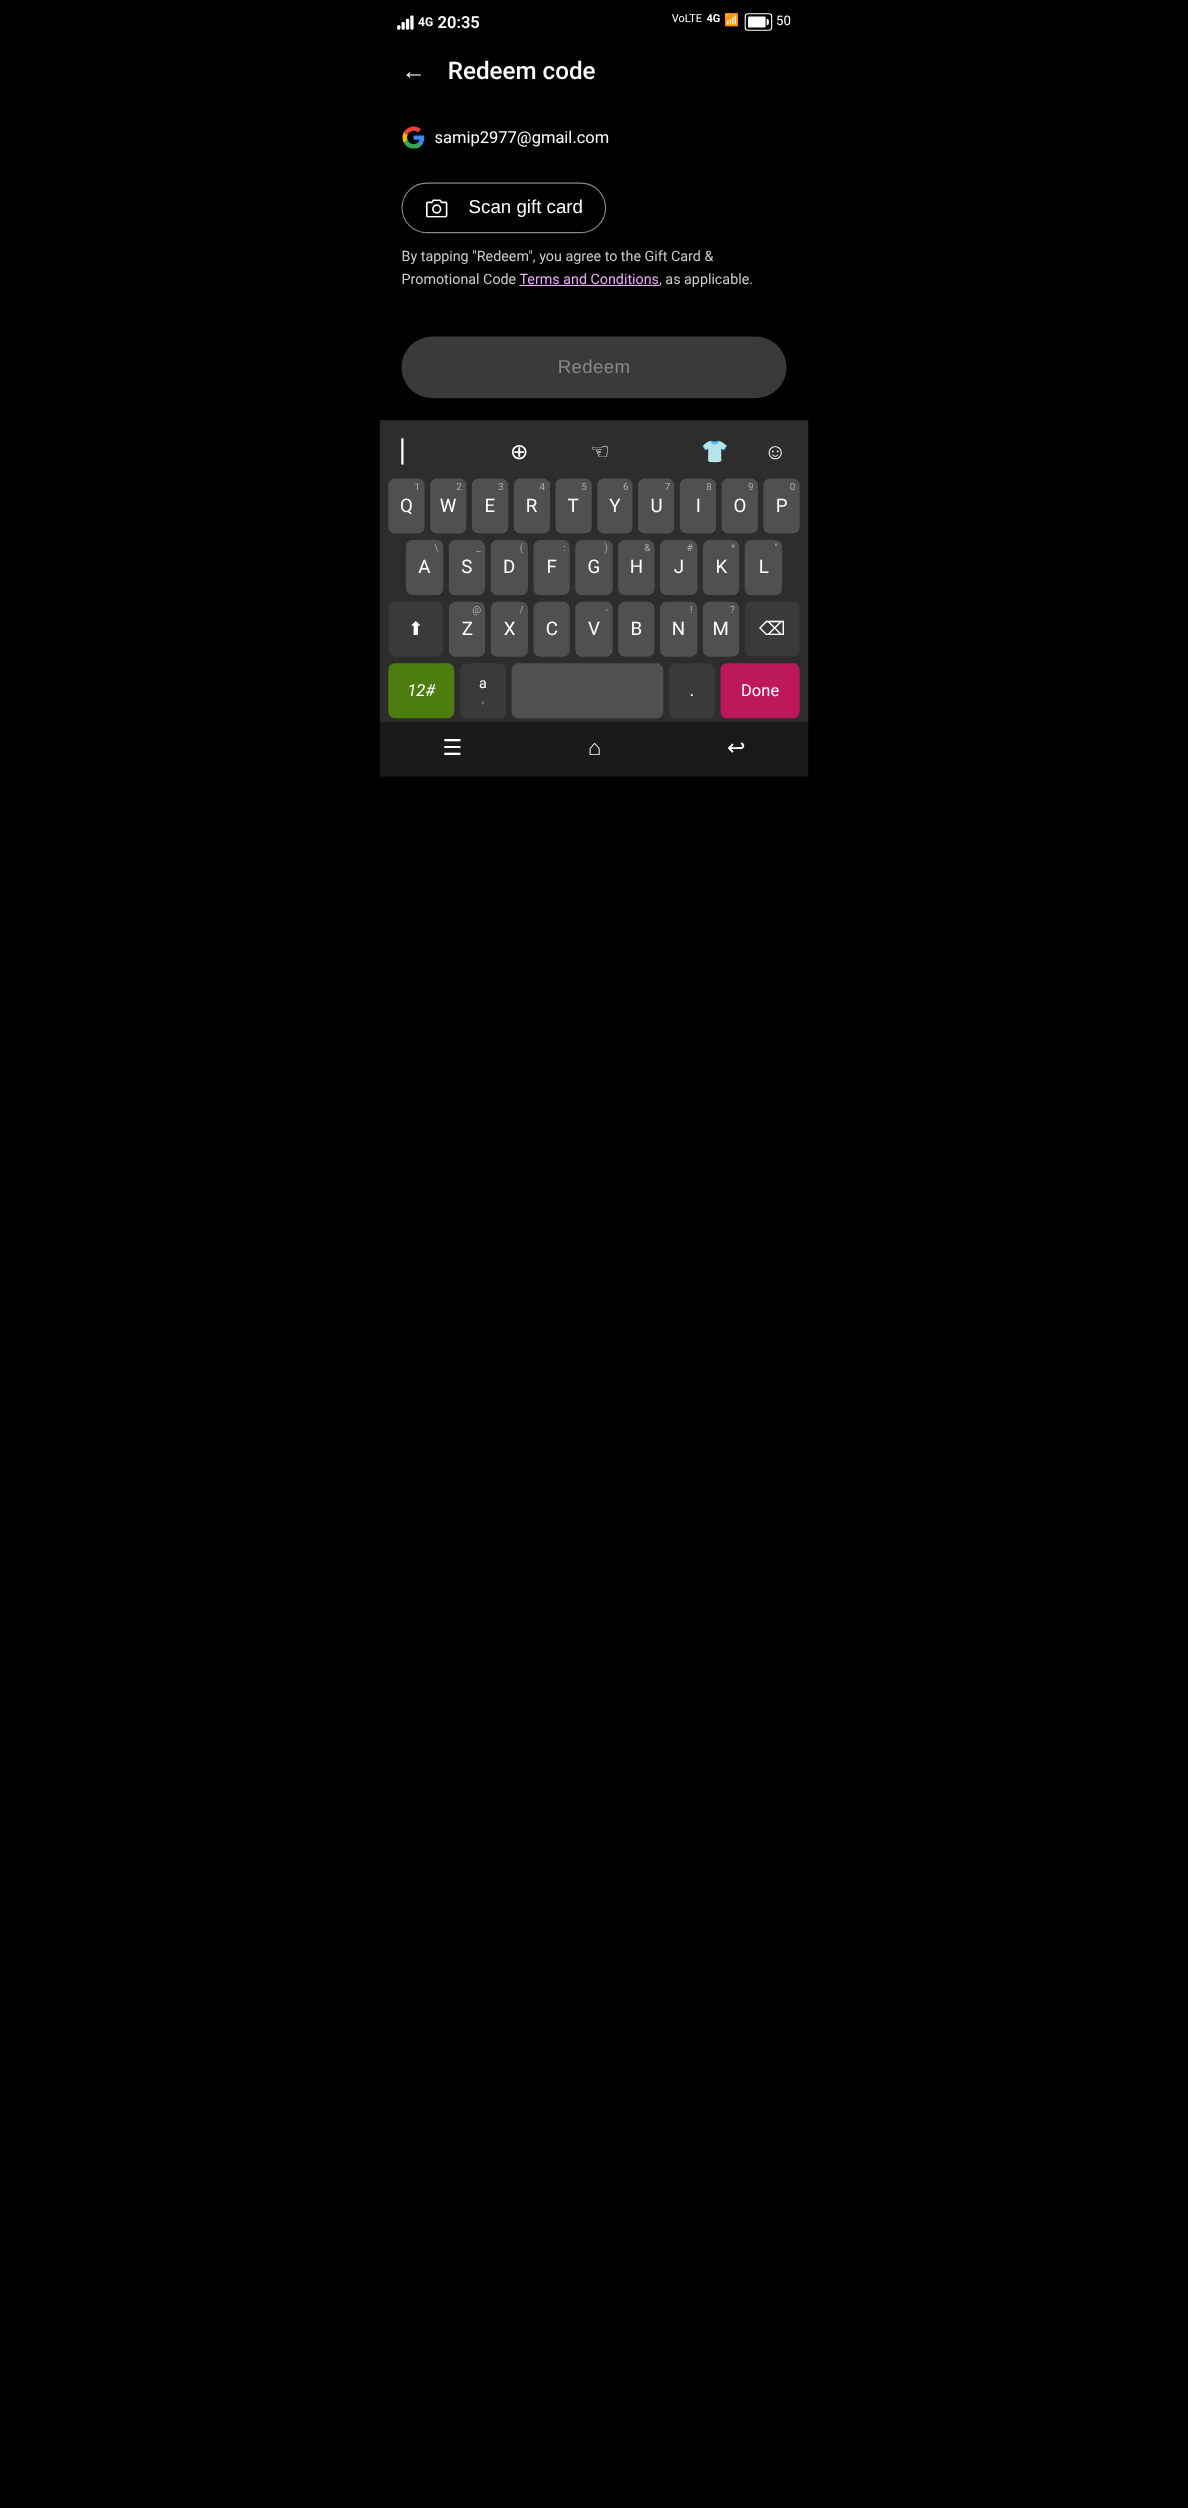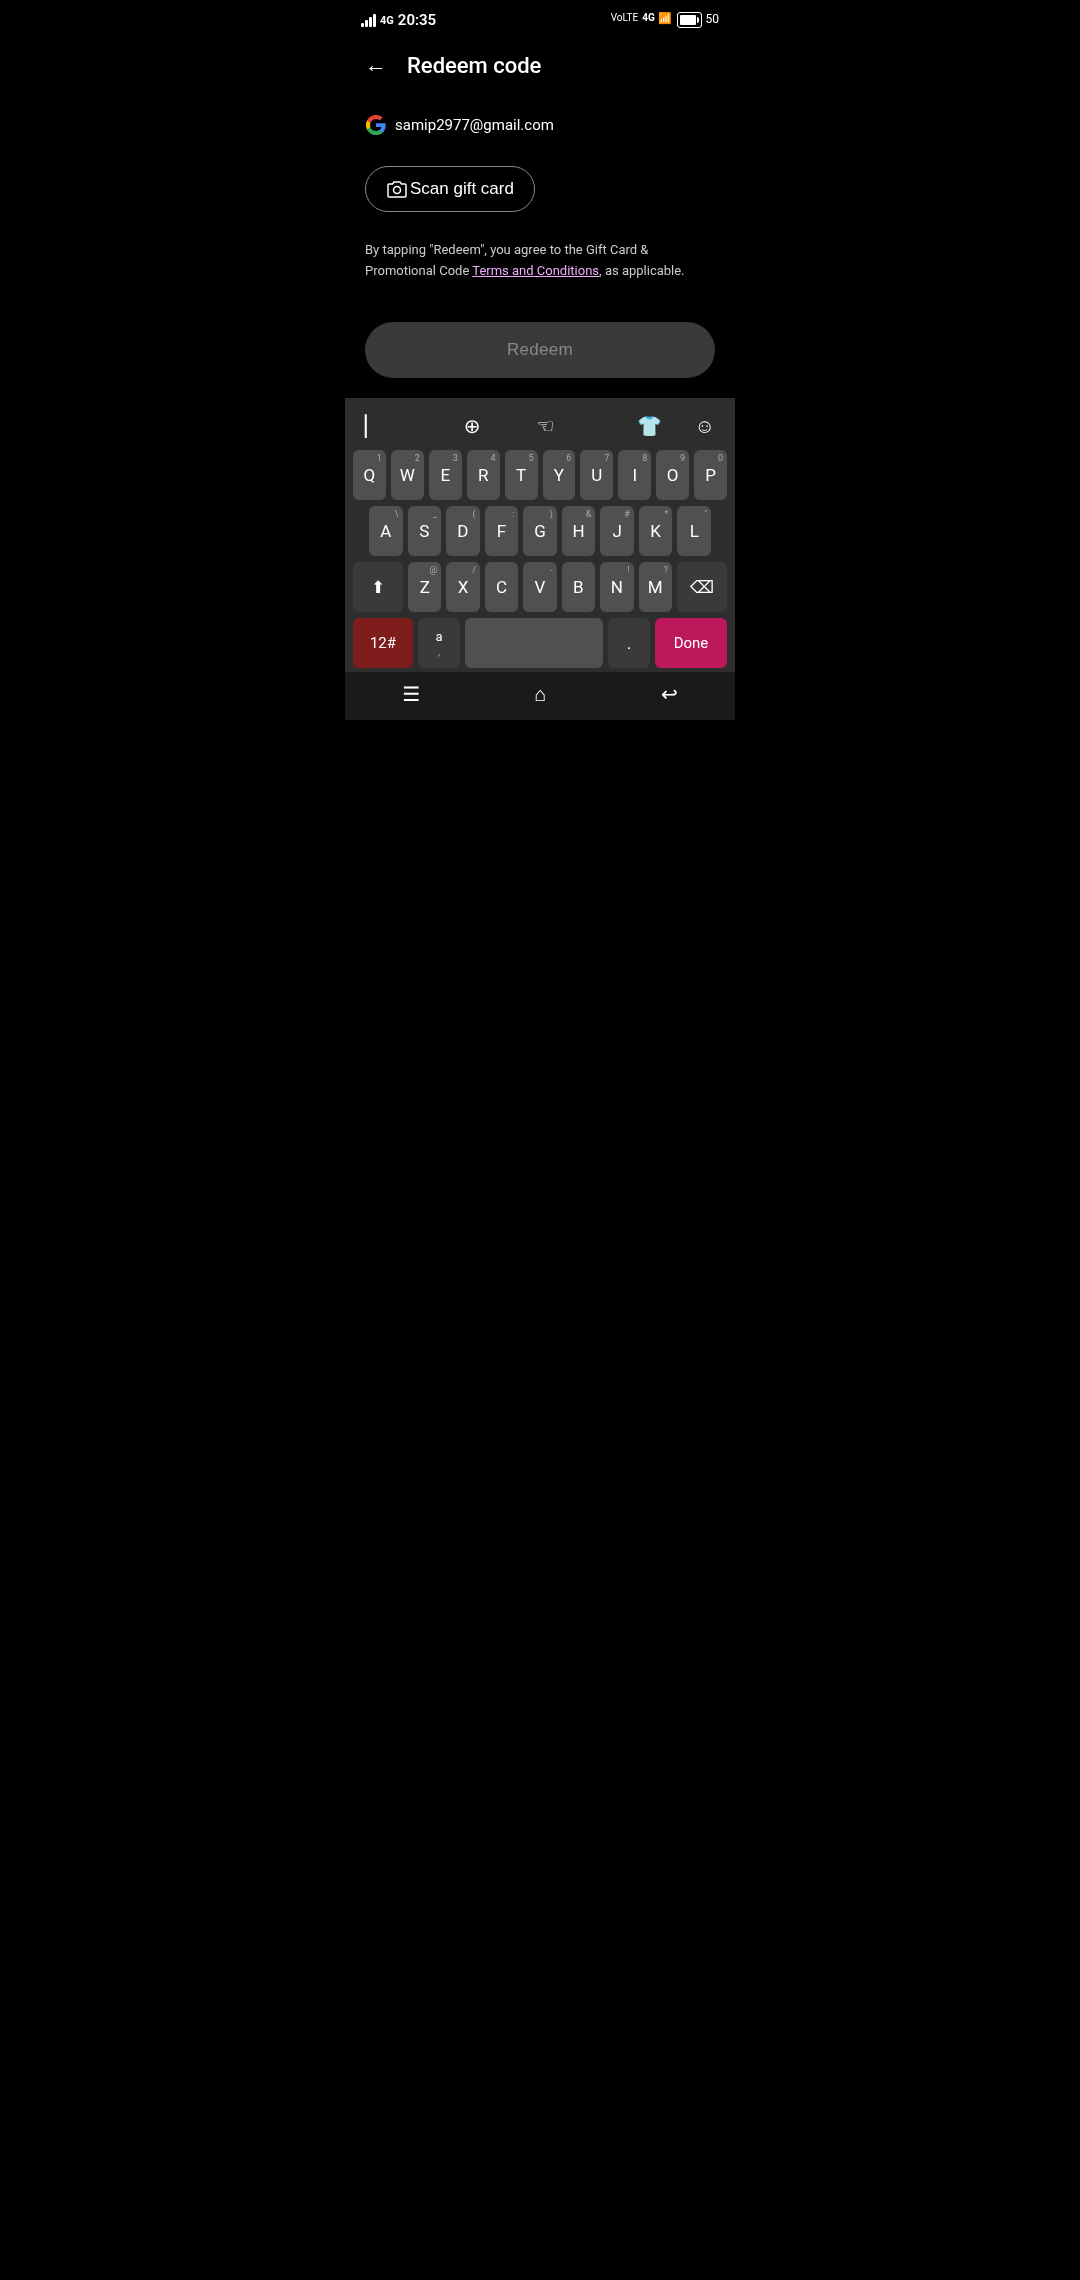--- a/index.html
+++ b/index.html
@@ -156,29 +156,29 @@
 
     .error-link {
       color: #e8453c;
       text-decoration: underline;
     }
 
     
     .scan-btn {
       display: flex;
       align-items: center;
-      gap: 2px;
+      gap: 18px;
       border: 1.5px solid #888;
       border-radius: 24px;
       padding: 12px 20px;
       background: transparent;
       color: #fff;
       font-size: 17px;
       cursor: pointer;
-      margin-bottom: 28px;
+      margin-bottom: 12px;
       width: fit-content;
       text-align: center;
     }
 
     .camera-icon-wrap {
       display: flex;
       align-items: center;
     }
 
     
@@ -295,31 +295,32 @@
 
     
     .kb-bottom-row {
       display: flex;
       gap: 5px;
       padding: 6px 4px 4px;
       align-items: center;
     }
 
     .kb-num-key {
-      background: #7f1d1d;
+      background: #4d7c0f;
       border-radius: 6px;
       color: #fff;
       font-size: 15px;
       height: 50px;
       width: 60px;
       display: flex;
       align-items: center;
       justify-content: center;
       cursor: pointer;
       flex-shrink: 0;
+      font-style: italic;
     }
 
     .kb-small-key {
       background: #3a3a3a;
       border-radius: 6px;
       color: #fff;
       font-size: 14px;
       height: 50px;
       width: 42px;
       display: flex;

